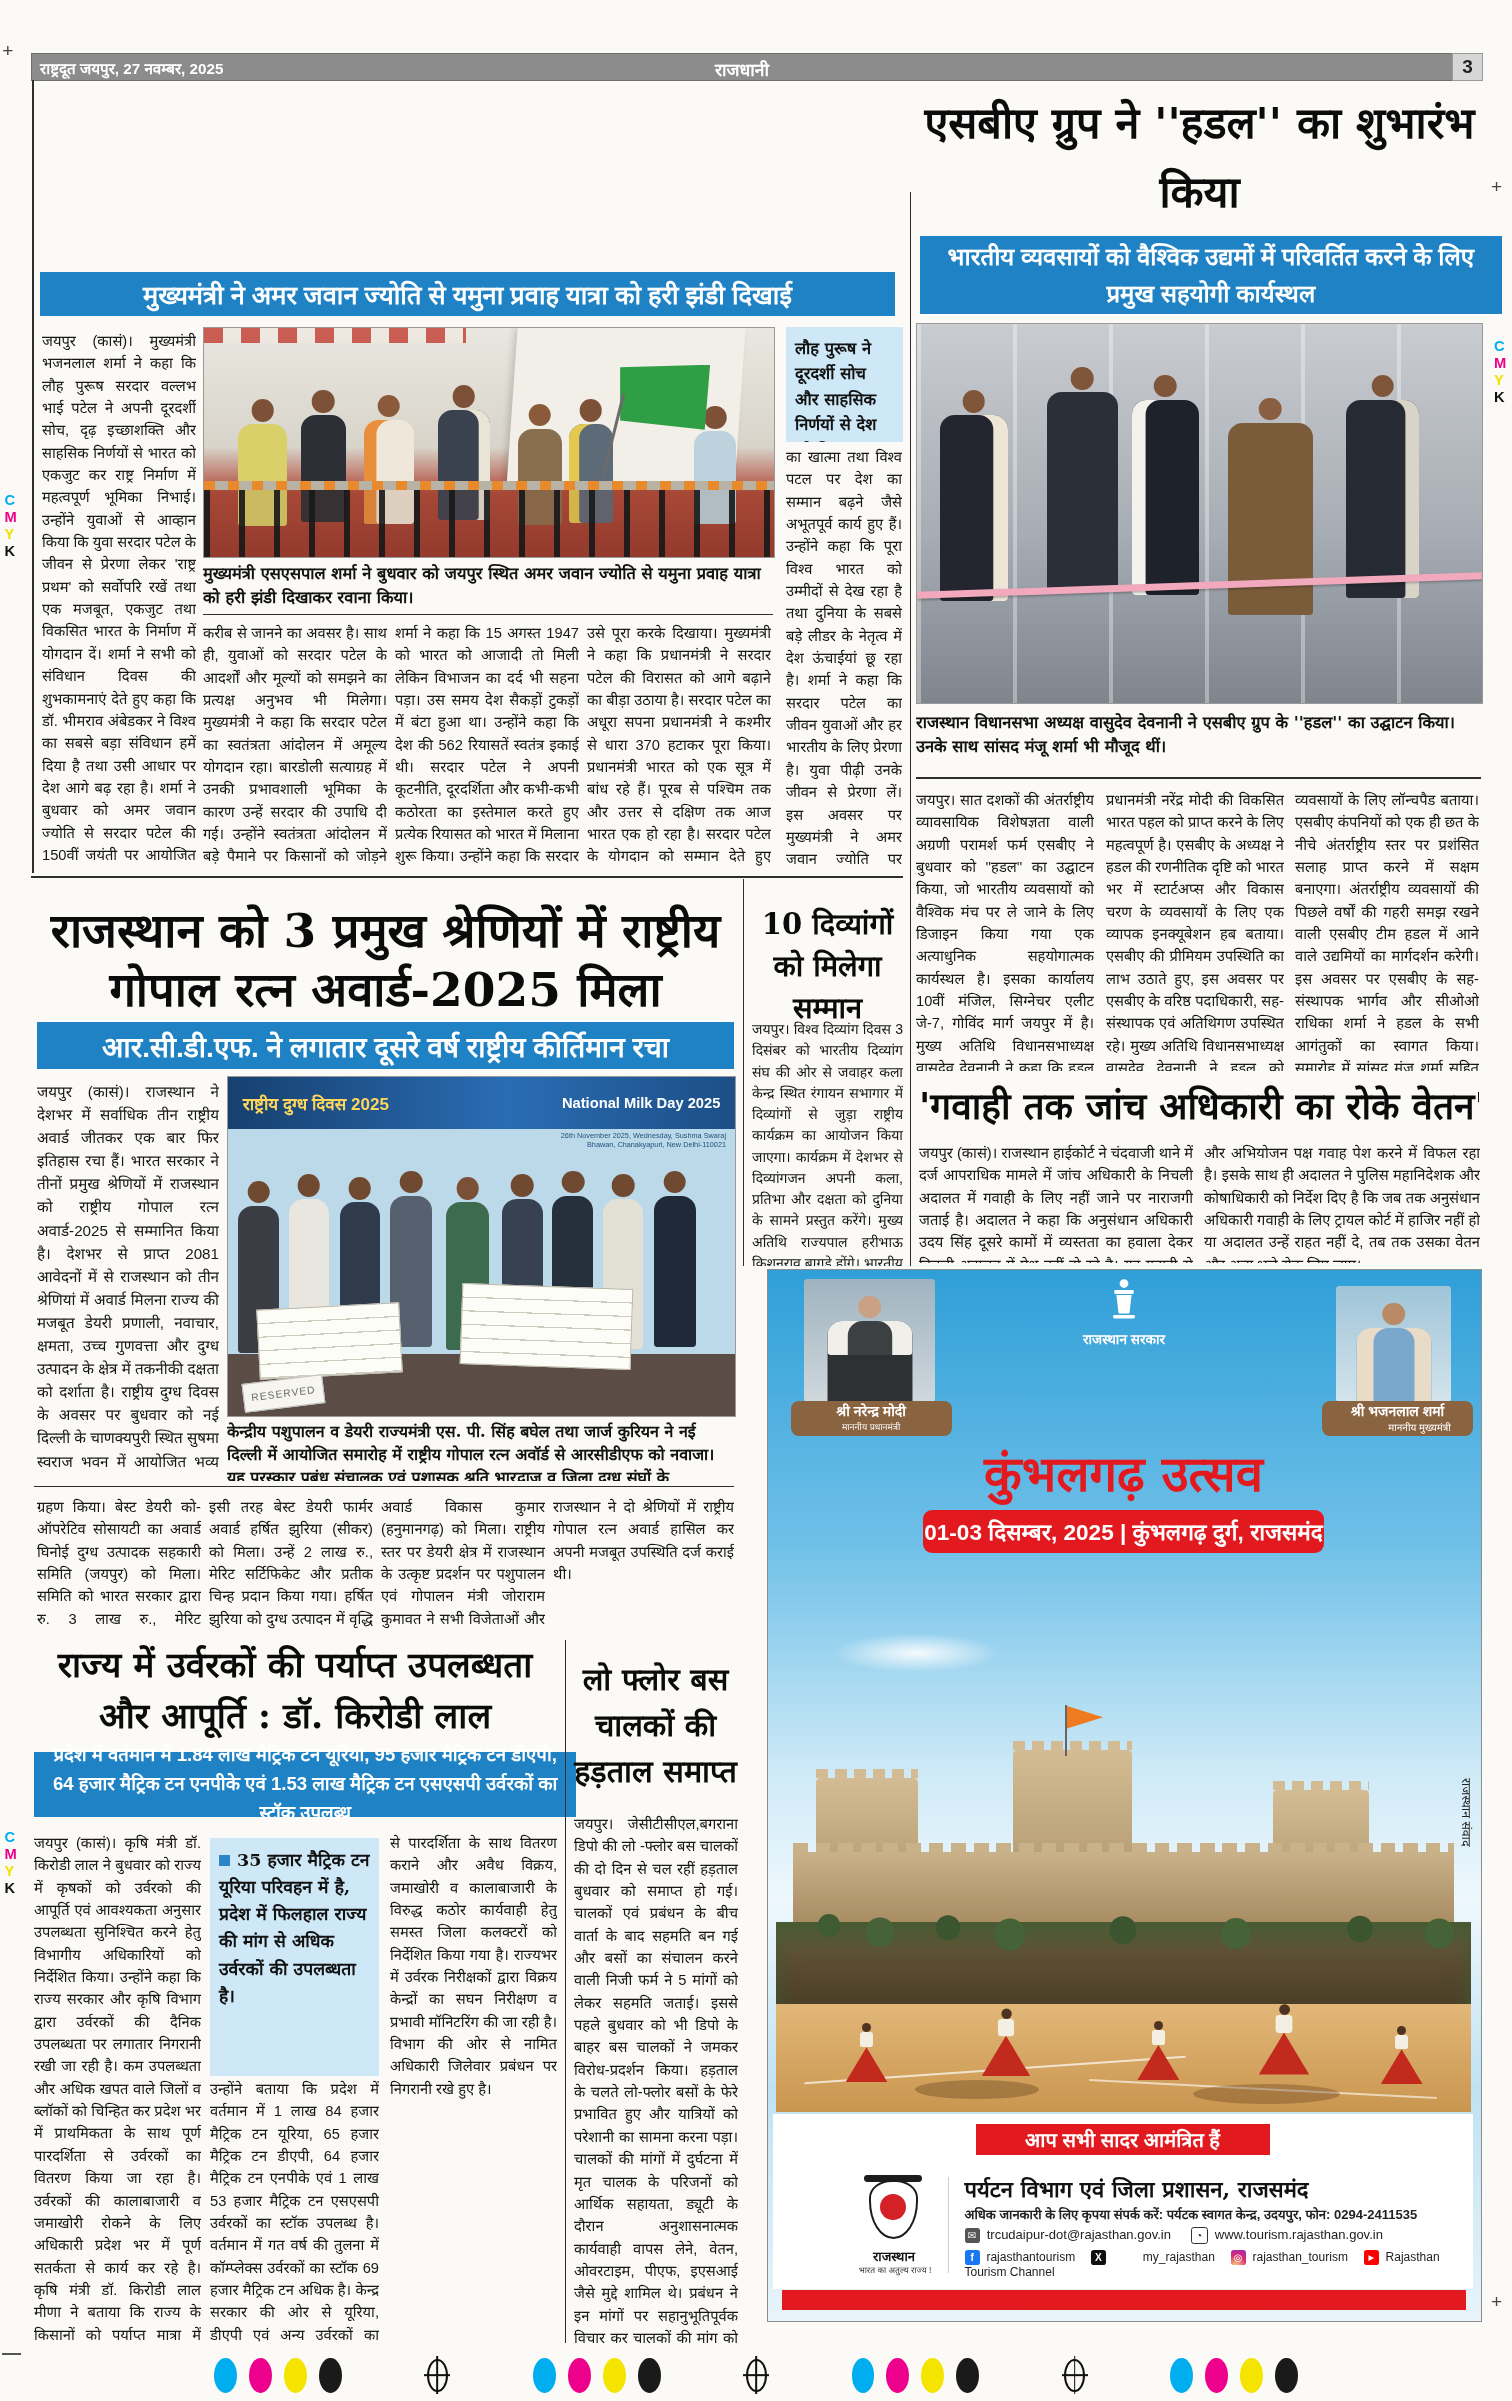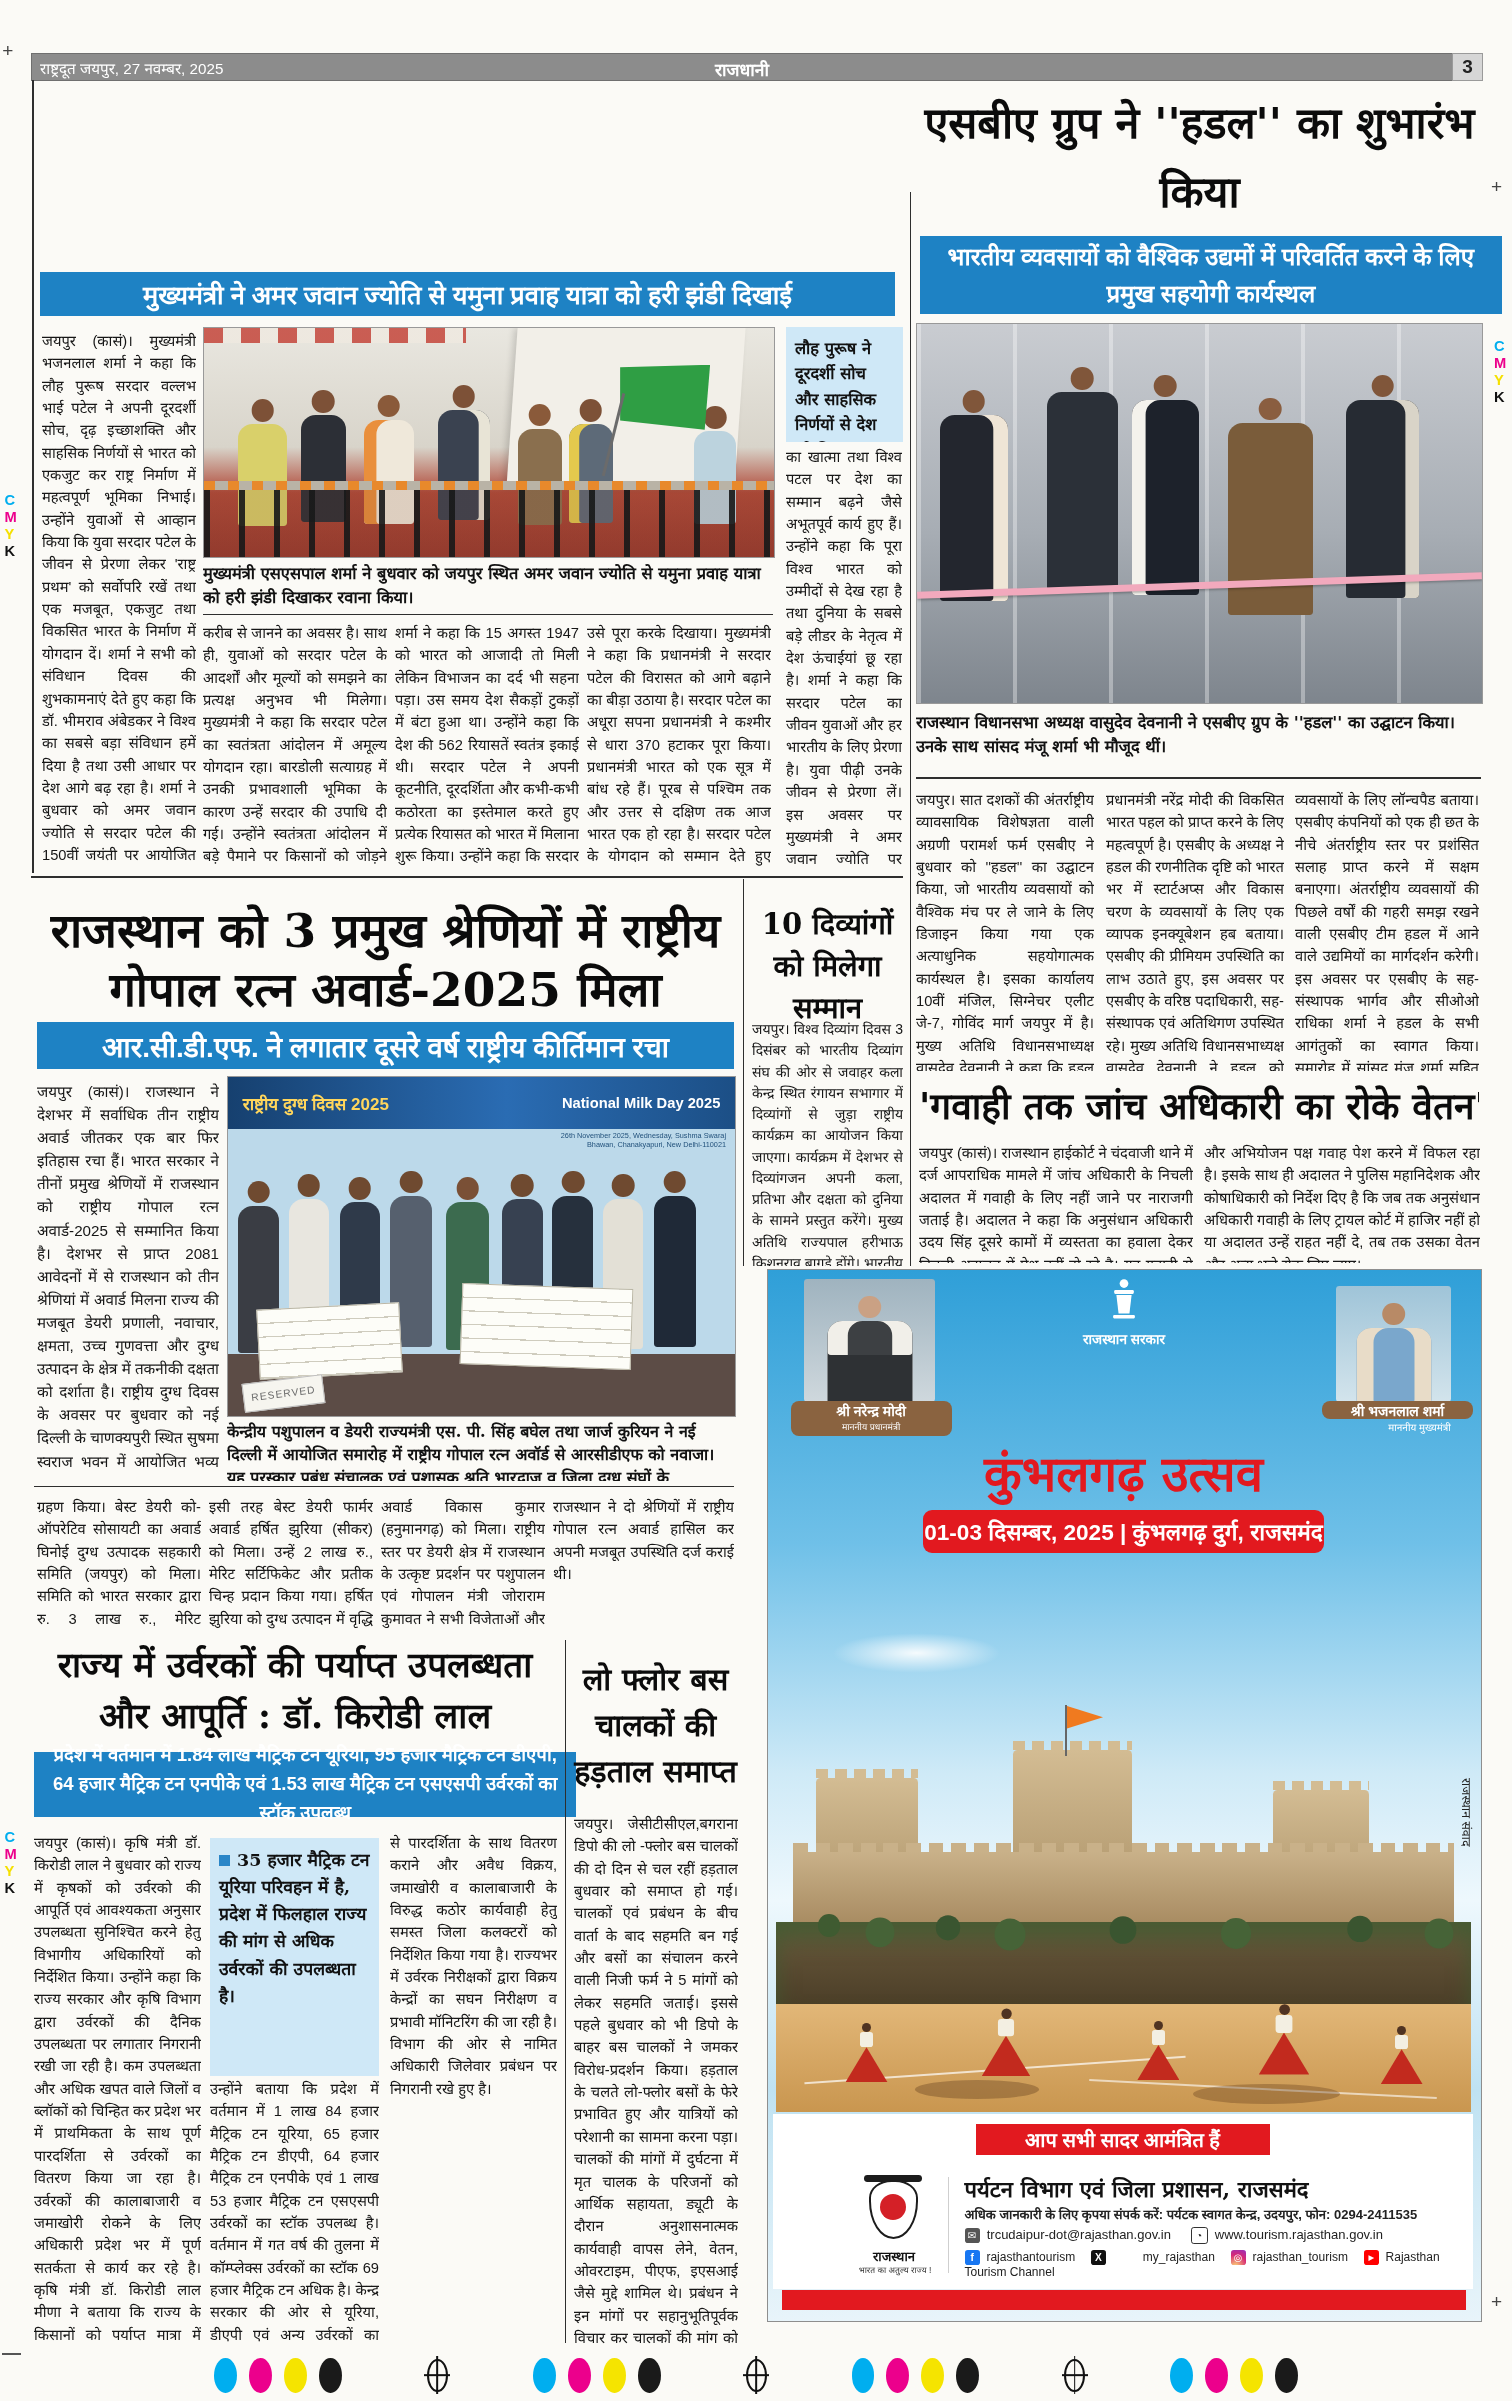--- a/index.html
+++ b/index.html
@@ -37,21 +37,21 @@
               justify-content:center;font-size:10.2px;font-weight:700;margin-right:3.4px;vertical-align:middle;}
   .cheque{position:absolute;background:#fdfdf8;border:0.6px solid #b9b5a4;
           background-image:repeating-linear-gradient(180deg,transparent 0 12.4px,#cfccbe 12.4px 13.6px);}
 </style>
 </head>
 <body>
 
 <div id="page">
 
   <div class="abs" style="left:31px;top:53px;width:1420px;height:26px;background:#8c8c8c;border:0.6px solid #6f6f6f;">
-    <span class="abs" style="left:8px;top:4px;font-size:15.2px;font-weight:400;color:#fff;">राष्ट्रदूत जयपुर, 27 नवम्बर, 2025</span>
+    <span class="abs" style="left:8px;top:4px;font-size:15.2px;font-weight:700;color:#fff;">राष्ट्रदूत जयपुर, 27 नवम्बर, 2025</span>
     <span class="abs" style="left:0;right:0;top:2.8px;text-align:center;font-size:17.5px;font-weight:700;color:#fff;">राजधानी</span>
   </div>
   <div class="abs" style="left:1452px;top:53px;width:29px;height:26px;background:#d6d6d6;border:0.6px solid #9a9a9a;
               color:#222;font-size:19px;font-weight:700;text-align:center;line-height:26px;">3</div>
 
   <div class="abs plus" style="left:2.3px;top:40px;">+</div>
   <div class="abs plus" style="left:1491px;top:176px;">+</div>
   <div class="abs plus" style="left:1491px;top:2291px;">+</div>
   <div class="abs" style="left:2.3px;top:2353px;width:19px;height:2.3px;background:#555;"></div>
 
@@ -198,21 +198,21 @@
       <span class="person" style="--skin:#caa184;left:50%;top:34%;transform:translateX(-50%);width:85px;height:85px;background:#3d4043;box-shadow:inset 0 -51px 0 #2e3134, inset 20.3px 0 0 #f1efe9, inset -20.3px 0 0 #f1efe9;"></span>
     </div>
     <div class="abs" style="left:22.6px;top:131px;width:161px;height:35px;background:#8a6340;border-radius:8px;color:#fff;text-align:center;padding-top:3.4px;box-sizing:border-box;">
       <div style="font-size:14px;font-weight:700;line-height:1.1;">श्री नरेन्द्र मोदी</div>
       <div style="font-size:9px;">माननीय प्रधानमंत्री</div>
     </div>
 
     <div class="abs photo" style="left:568px;top:16px;width:115px;height:116px;background:linear-gradient(180deg,#9fc4d8,#d3e4ec);border-radius:3.4px;">
       <span class="person" style="--skin:#b88a66;left:50%;top:36%;transform:translateX(-50%);width:75px;height:75px;background:#7aa7cc;box-shadow:inset 17px 0 0 #e8dcc8, inset -17px 0 0 #e8dcc8;"></span>
     </div>
-    <div class="abs" style="left:554px;top:131px;width:151px;height:18px;background:#8a6340;border-radius:8px;color:#fff;text-align:center;padding-top:3.4px;box-sizing:border-box;">
+    <div class="abs" style="left:554px;top:131px;width:151px;height:35px;background:#8a6340;border-radius:8px;color:#fff;text-align:center;padding-top:3.4px;box-sizing:border-box;">
       <div style="font-size:14px;font-weight:700;line-height:1.1;">श्री भजनलाल शर्मा</div>
       <div style="font-size:10px;margin-left:44px;">माननीय मुख्यमंत्री</div>
     </div>
 
     <div class="abs" style="left:79px;top:169px;width:553px;text-align:center;color:#e2191f;font-size:49px;font-weight:900;
                 font-family:'DejaVu Serif','Liberation Serif',serif;">कुंभलगढ़ उत्सव</div>
 
     <div class="abs" style="left:155px;top:240px;width:401px;height:43px;background:#e2191f;border-radius:9px;color:#fff;
                 font-size:22.6px;font-weight:700;display:flex;align-items:center;justify-content:center;">01-03 दिसम्बर, 2025 | कुंभलगढ़ दुर्ग, राजसमंद</div>
 

